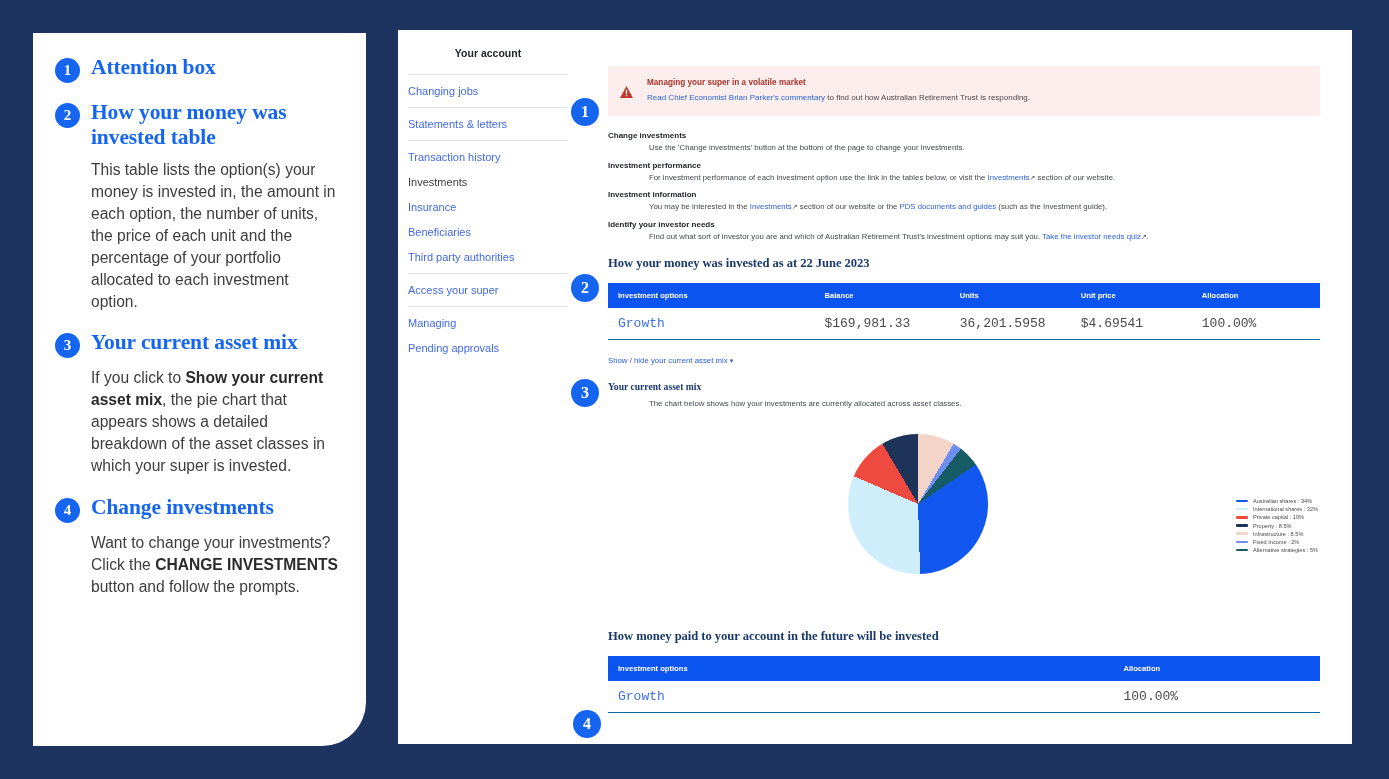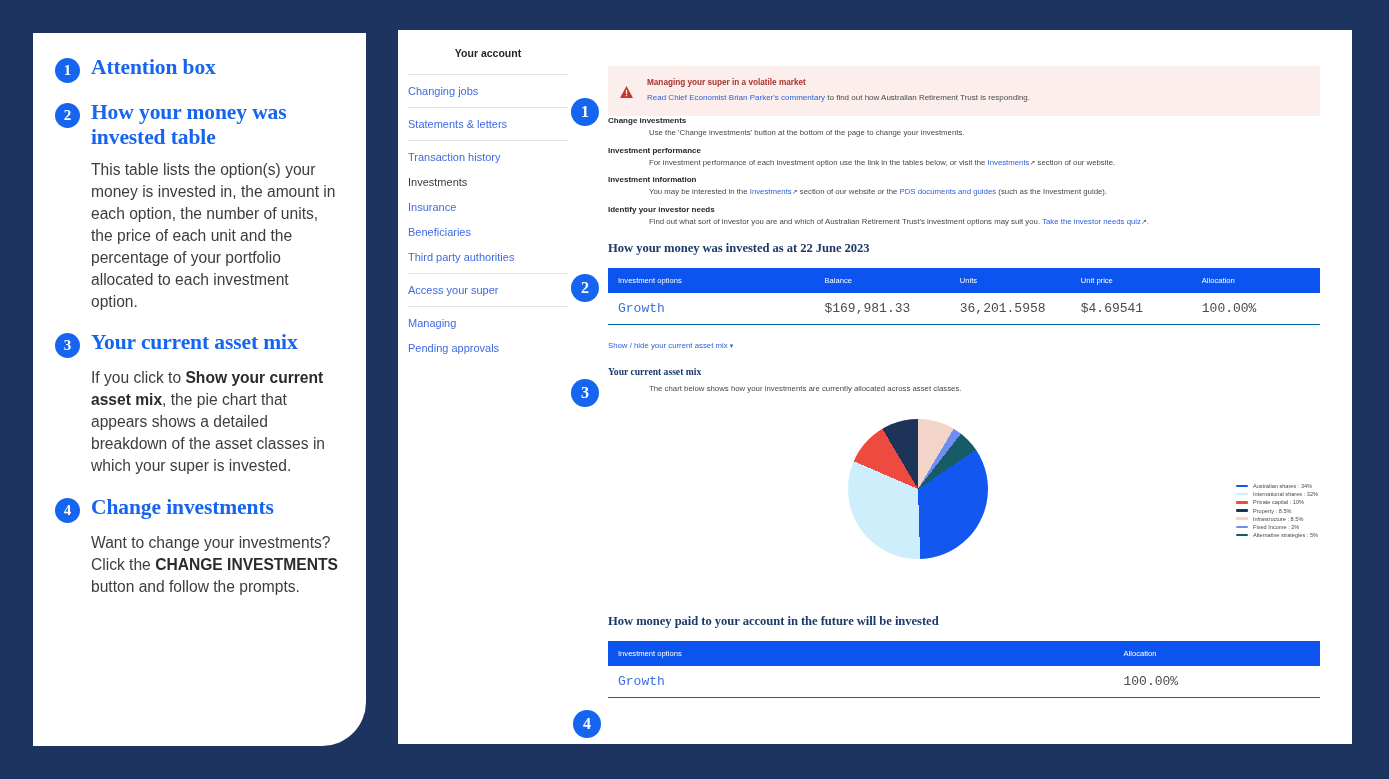--- a/index.html
+++ b/index.html
@@ -69,21 +69,21 @@
   
   .main { position: absolute; left: 210px; top: 0; right: 0; padding: 36px 32px 0 0; }
   h1.page-title {
     font-family: "Liberation Serif", serif;
     font-size: 15.5px; font-weight: 700; color: #1b3a6b; letter-spacing: -.1px;
     margin-bottom: 14px;
   }
   
   .alert {
     background: #fbeeec; display: flex; gap: 12px;
-    padding: 12px 14px 13px 12px; 
+    padding: 12px 14px 13px 12px; margin-bottom: 15px;
   }
   .warn-ico { flex: 0 0 auto; width: 15px; padding-top: 6px; }
   .alert-title { font-size: 8.2px; font-weight: 700; color: #a8332c; margin-bottom: 6px; }
   .alert-sub { font-size: 8px; color: #4a4a4a; line-height: 1.3; }
   .alert-sub a { color: #2b5fd9; text-decoration: none; }
 
   .sec-h { font-size: 8px; font-weight: 700; color: #23272b; margin-bottom: 3px; }
   .sec-p { font-size: 7.8px; color: #44484c; margin-bottom: 7px; line-height: 1.35; margin-left: 41px; }
   .sec-p a, .lnk { color: #2b5fd9; text-decoration: none; }
   .ext { font-size: 7px; }
@@ -95,21 +95,21 @@
   }
   h3.mini-title {
     font-family: "Liberation Serif", serif;
     font-size: 9.6px; font-weight: 700; color: #1b3a6b; margin-bottom: 7px;
   }
 
   
   table.inv { width: 100%; border-collapse: collapse; table-layout: fixed; }
   table.inv th {
     background: #0c54f0; color: #fff; text-align: left;
-    font-size: 7.6px; font-weight: 400; padding: 8px 0 8px 10px;
+    font-size: 7.6px; font-weight: 700; padding: 8px 0 8px 10px;
   }
   table.inv td {
     font-size: 13px; color: #4a4a4a; padding: 8px 0 8px 10px;
     border-bottom: 1px solid #0369a1;
     font-family: Liberation Mono, monospace;
   }
   table.inv td.link-cell a { color: #3b6fe0; text-decoration: none; }
 
   .toggle-row { margin: 9px 0 0 0; }
   .toggle-link { font-size: 7.8px; color: #2b5fd9; text-decoration: none; cursor: pointer; }

